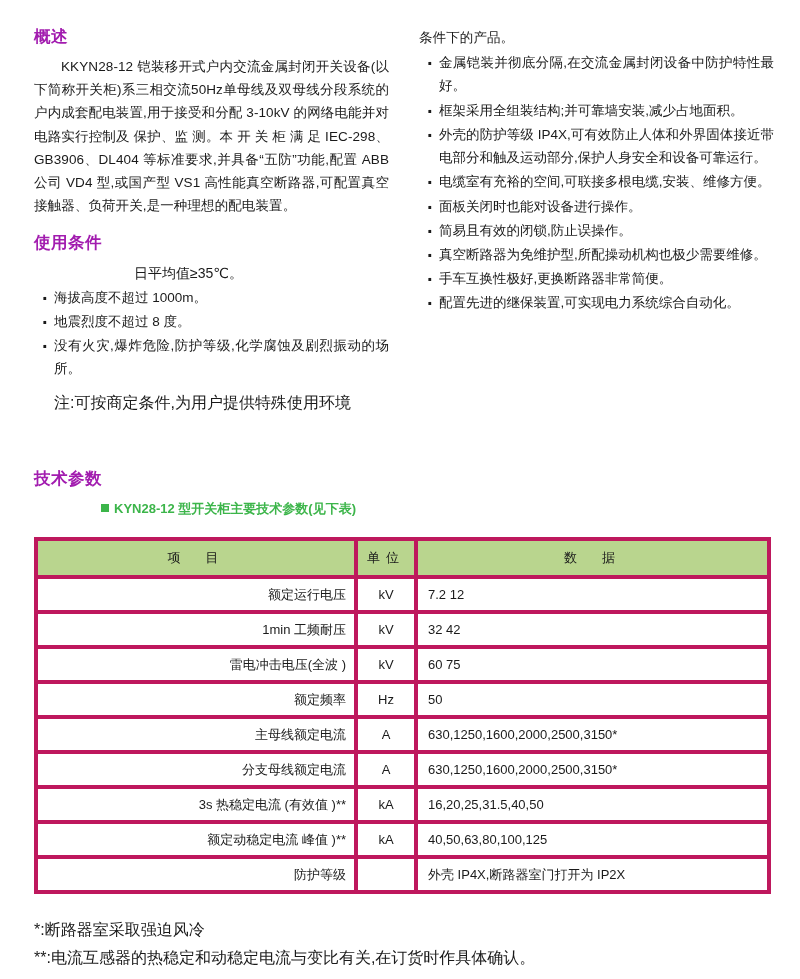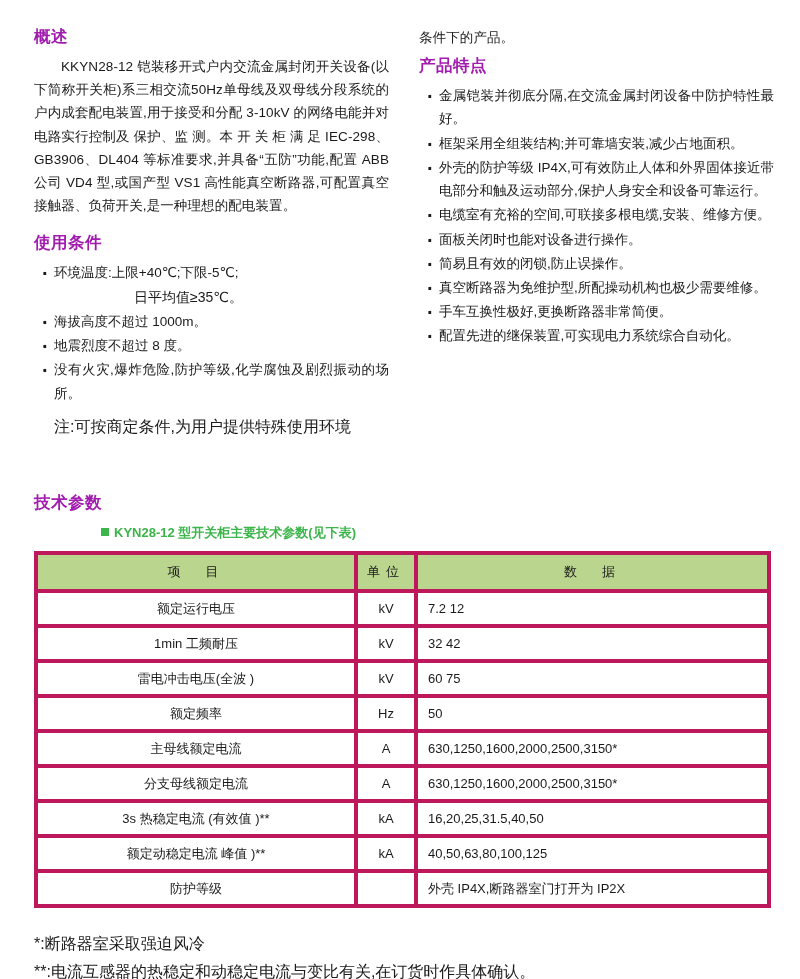--- a/index.html
+++ b/index.html
@@ -92,21 +92,21 @@
     margin-top: 8px;
     padding-left: 20px;
   }
   .tech-section {
     margin-top: 52px;
   }
   .table-caption {
     font-size: 13px;
     color: #3cb54a;
     font-weight: bold;
-    margin: 10px 0 9px 22px;
+    margin: 10px 0 19px 22px;
     padding-left: 45px;
   }
   .table-caption .sq {
     display: inline-block;
     width: 8px;
     height: 8px;
     background: #3cb54a;
     margin-right: 5px;
     vertical-align: 1px;
   }
@@ -129,21 +129,21 @@
     letter-spacing: 6px;
     height: 22px;
   }
   table.spec col.c1 { width: 320px; }
   table.spec col.c2 { width: 60px; }
   table.spec col.c3 { width: 353px; }
   table.spec td.unit {
     text-align: center;
   }
   table.spec td.item {
-    text-align: center;
+    text-align: right;
     margin-left: 48px;
   }
   table.spec td.data {
     text-align: left;
     padding-left: 10px;
   }
   .footnotes {
     margin-top: 22px;
     font-size: 16px;
     line-height: 1.75;
@@ -155,35 +155,33 @@
 <div class="page">
 
   <div class="cols">
 
     <div class="col">
       <h2 class="section-title">概述</h2>
       <p class="body-text indent">KKYN28-12 铠装移开式户内交流金属封闭开关设备(以下简称开关柜)系三相交流50Hz单母线及双母线分段系统的户内成套配电装置,用于接受和分配 3-10kV 的网络电能并对电路实行控制及 保护、监 测。本 开 关 柜 满 足 IEC-298、GB3906、DL404 等标准要求,并具备“五防”功能,配置 ABB 公司 VD4 型,或国产型 VS1 高性能真空断路器,可配置真空接触器、负荷开关,是一种理想的配电装置。</p>
 
       <h2 class="section-title spaced">使用条件</h2>
       <ul class="bullets">
-        <li>环境温度:上限+40℃;下限-5℃;</li>
         <li class="no-bullet">
           <span class="sub-line">日平均值≥35℃。</span>
         </li>
         <li>海拔高度不超过 1000m。</li>
         <li>地震烈度不超过 8 度。</li>
         <li>没有火灾,爆炸危险,防护等级,化学腐蚀及剧烈振动的场所。</li>
       </ul>
       <div class="note">注:可按商定条件,为用户提供特殊使用环境</div>
     </div>
 
     <div class="col">
       <p class="body-text">条件下的产品。</p>
 
-      <h2 class="section-title" style="margin-top:6px;">产品特点</h2>
       <ul class="bullets">
         <li>金属铠装并彻底分隔,在交流金属封闭设备中防护特性最好。</li>
         <li>框架采用全组装结构;并可靠墙安装,减少占地面积。</li>
         <li>外壳的防护等级 IP4X,可有效防止人体和外界固体接近带电部分和触及运动部分,保护人身安全和设备可靠运行。</li>
         <li>电缆室有充裕的空间,可联接多根电缆,安装、维修方便。</li>
         <li>面板关闭时也能对设备进行操作。</li>
         <li>简易且有效的闭锁,防止误操作。</li>
         <li>真空断路器为免维护型,所配操动机构也极少需要维修。</li>
         <li>手车互换性极好,更换断路器非常简便。</li>
         <li>配置先进的继保装置,可实现电力系统综合自动化。</li>

